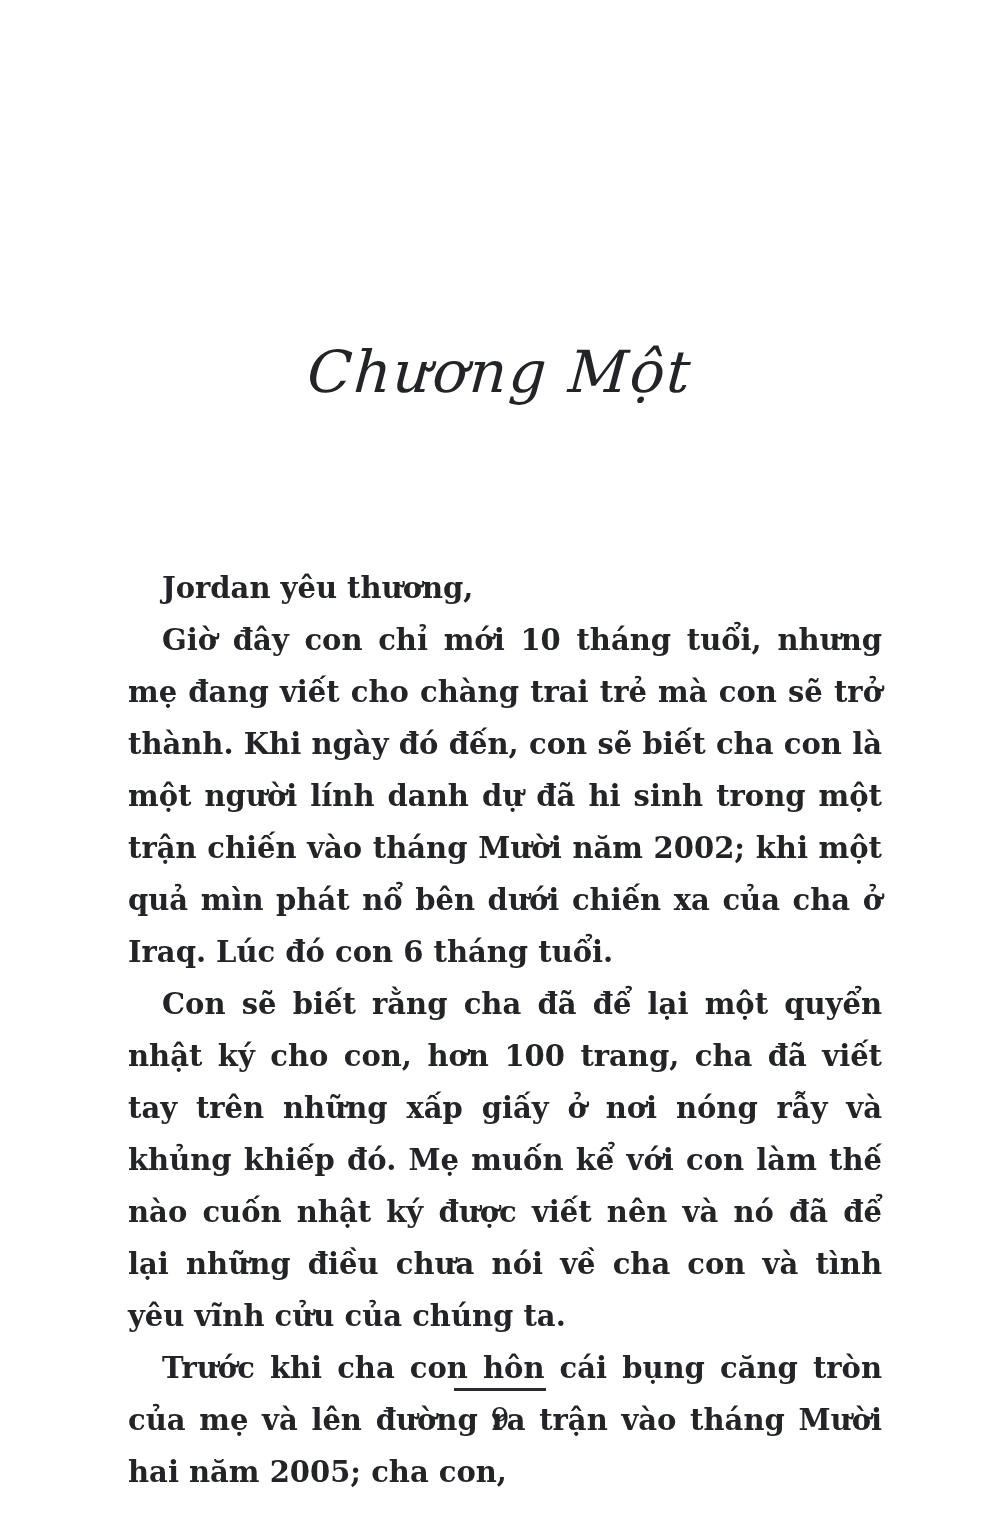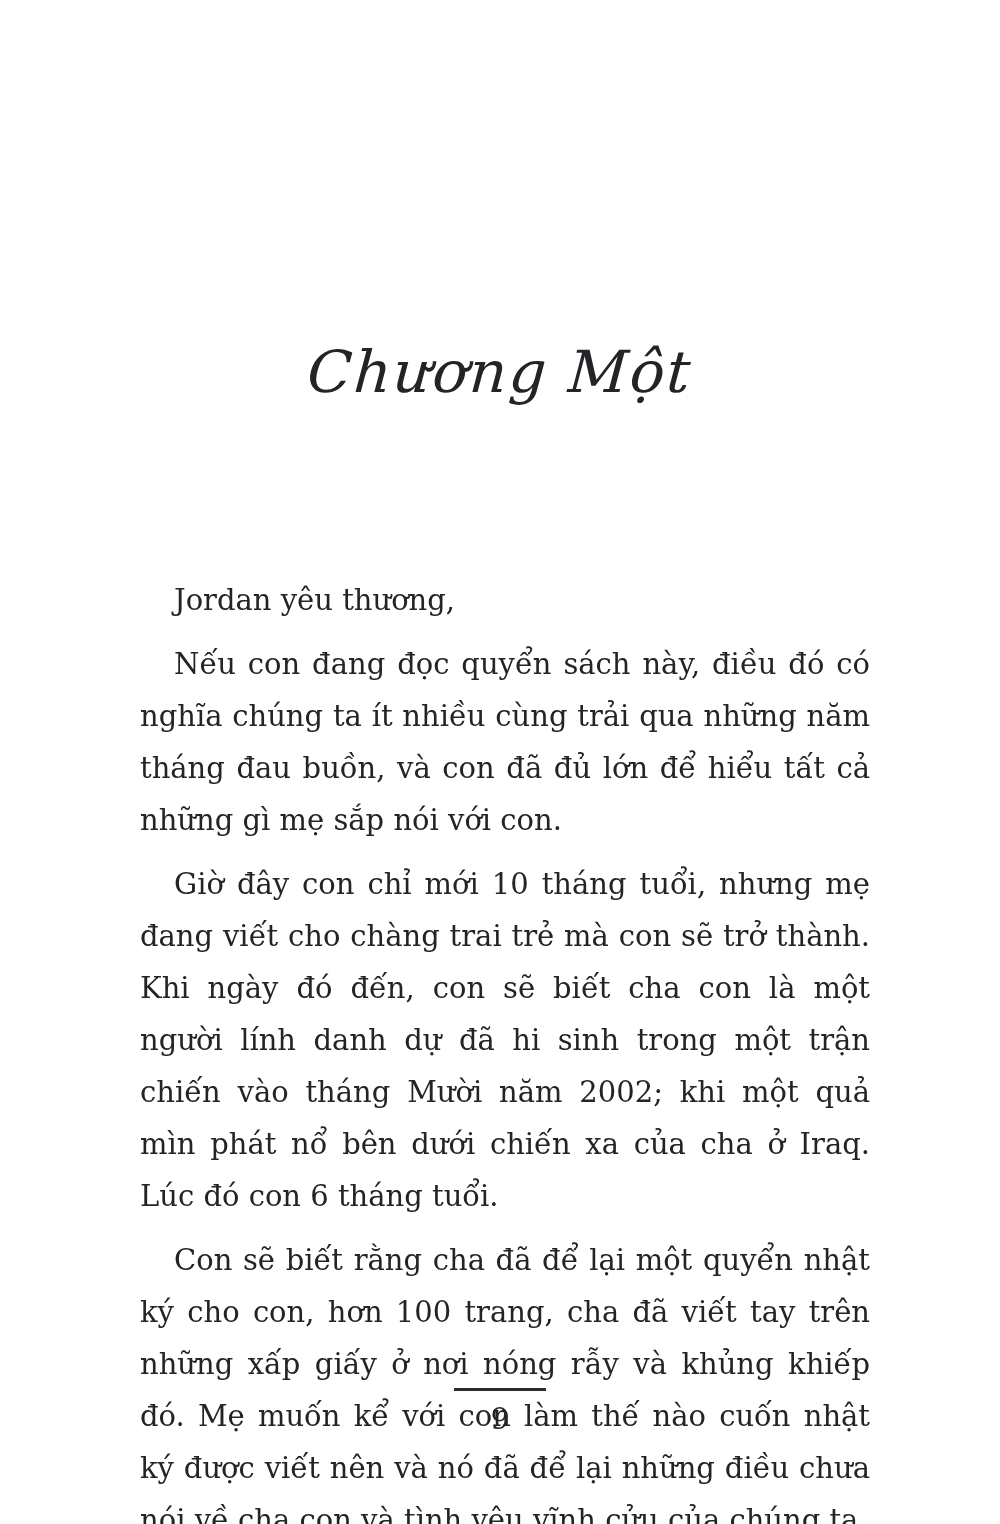--- a/index.html
+++ b/index.html
@@ -40,21 +40,22 @@
     left: 128px;
     width: 754px;
     font-size: 29px;
     line-height: 52px;
     text-align: justify;
     color: #232427;
   }
 
   .body-text p {
     text-indent: 34px;
-    margin: 12px;
+    margin: 0;
+    font-weight: bold;
   }
 
   .footer {
     position: absolute;
     top: 1388px;
     left: 0;
     width: 100%;
     text-align: center;
   }
 
@@ -73,21 +74,20 @@
 </style>
 </head>
 <body>
 
 <div class="page">
 
   <div class="chapter-title">Chương Một</div>
 
   <div class="body-text">
     <p>Jordan yêu thương,</p>
-    <p>Nếu con đang đọc quyển sách này, điều đó có nghĩa chúng ta ít nhiều cùng trải qua những năm tháng đau buồn, và con đã đủ lớn để hiểu tất cả những gì mẹ sắp nói với con.</p>
     <p>Giờ đây con chỉ mới 10 tháng tuổi, nhưng mẹ đang viết cho chàng trai trẻ mà con sẽ trở thành. Khi ngày đó đến, con sẽ biết cha con là một người lính danh dự đã hi sinh trong một trận chiến vào tháng Mười năm 2002; khi một quả mìn phát nổ bên dưới chiến xa của cha ở Iraq. Lúc đó con 6 tháng tuổi.</p>
     <p>Con sẽ biết rằng cha đã để lại một quyển nhật ký cho con, hơn 100 trang, cha đã viết tay trên những xấp giấy ở nơi nóng rẫy và khủng khiếp đó. Mẹ muốn kể với con làm thế nào cuốn nhật ký được viết nên và nó đã để lại những điều chưa nói về cha con và tình yêu vĩnh cửu của chúng ta.</p>
     <p>Trước khi cha con hôn cái bụng căng tròn của mẹ và lên đường ra trận vào tháng Mười hai năm 2005; cha con,</p>
   </div>
 
   <div class="footer">
     <span class="rule"></span>
     <div class="page-number">9</div>
   </div>
 

